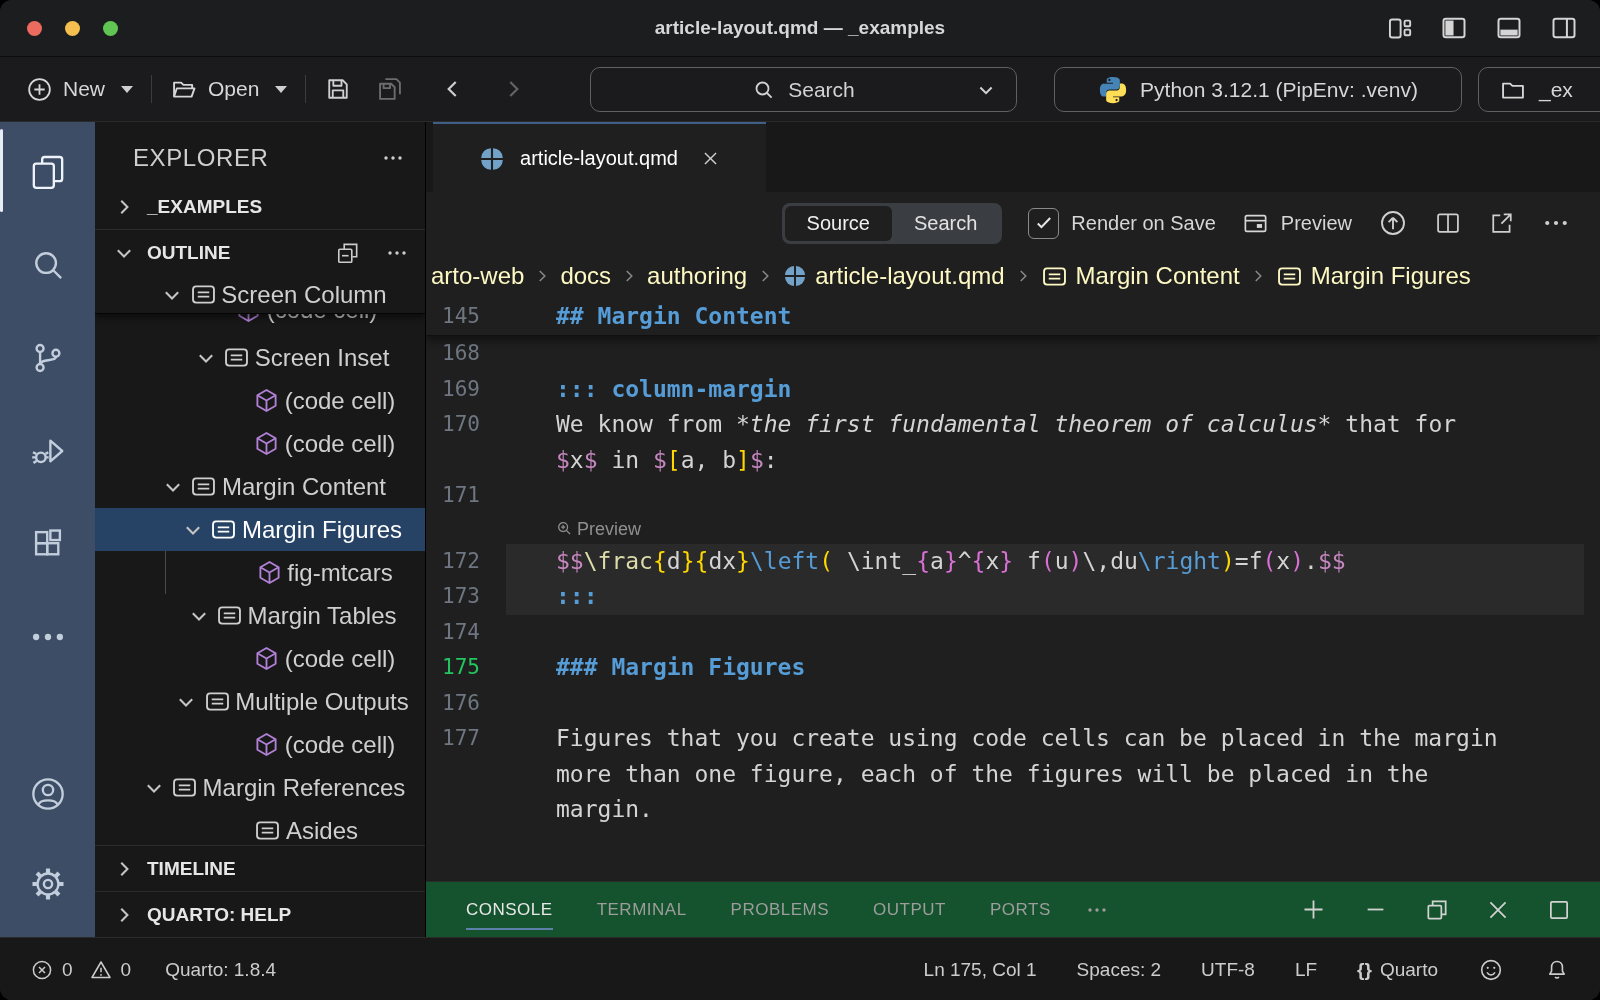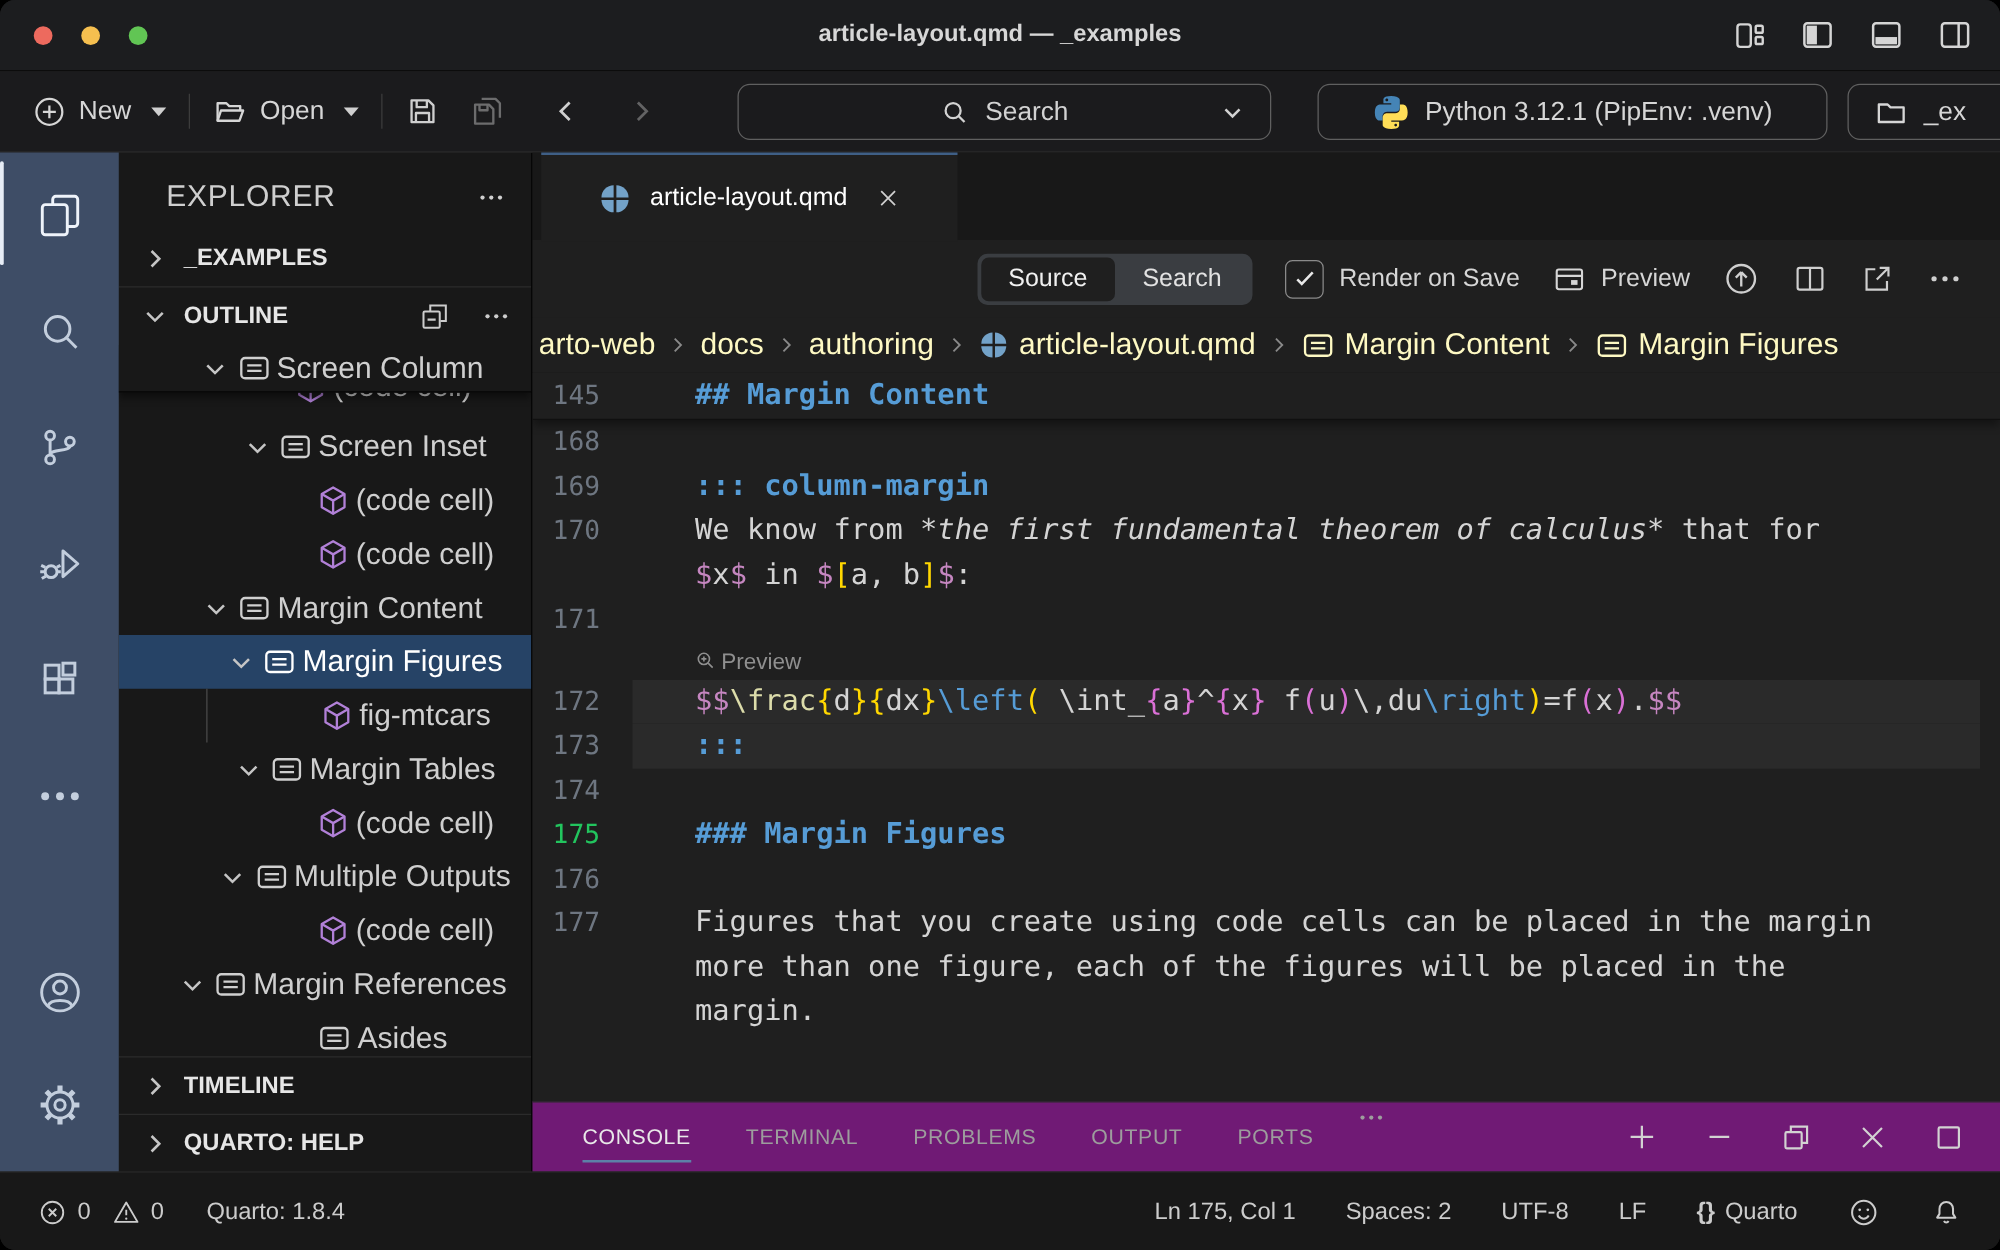--- a/index.html
+++ b/index.html
@@ -79,21 +79,21 @@
   .code-row.math::before{content:"";position:absolute;left:80px;right:16px;top:0;bottom:0;background:#2a2a2a;}
   .gutter{flex:0 0 80px;text-align:right;padding-right:26px;box-sizing:border-box;color:#6e7681;font-size:21px;position:relative;z-index:1;}
   .code-row.active .gutter{color:#22c55e;}
   .line-text{padding-left:50px;position:relative;z-index:1;}
   .lens{height:30px;line-height:30px;padding-left:130px;color:#8f8f8f;font-size:18px;font-family:"Liberation Sans",sans-serif;display:flex;align-items:center;gap:4px;}
   .c-w{color:#d4d4d4;} .c-head{color:#569cd6;font-weight:700;} .c-blue{color:#569cd6;}
   .c-pink{color:#c586c0;} .c-gold{color:#ffd700;} .c-orchid{color:#da70d6;}
   .c-yel{color:#dcdcaa;} .c-orange{color:#ce9178;} .c-ital{color:#d4d4d4;font-style:italic;}
 
   
-  .panel{height:55px;background:#701a75;border-top:1px solid #2b2b2b;display:flex;padding:0 28px 0 40px;flex:none;}
+  .panel{height:55px;background:#14532d;border-top:1px solid #2b2b2b;display:flex;align-items:center;padding:0 28px 0 40px;flex:none;}
   .p-tabs{display:flex;gap:44px;align-items:center;font-size:17px;letter-spacing:.5px;color:#9d9d9d;}
   .p-tab{position:relative;padding:6px 0;}
   .p-tab.active{color:#e8e8e8;}
   .p-tab.active::after{content:"";position:absolute;left:0;right:0;bottom:-4px;height:2px;background:#5d81a8;}
   .p-more{margin-left:34px;color:#9d9d9d;}
   .p-actions{margin-left:auto;display:flex;gap:35px;color:#d2d2d2;align-items:center;}
 
   
   .statusbar{height:64px;background:#181818;border-top:1px solid #2b2b2b;display:flex;align-items:center;color:#cccccc;font-size:19px;padding:0 30px;}
   .st-item{display:flex;align-items:center;gap:8px;}

